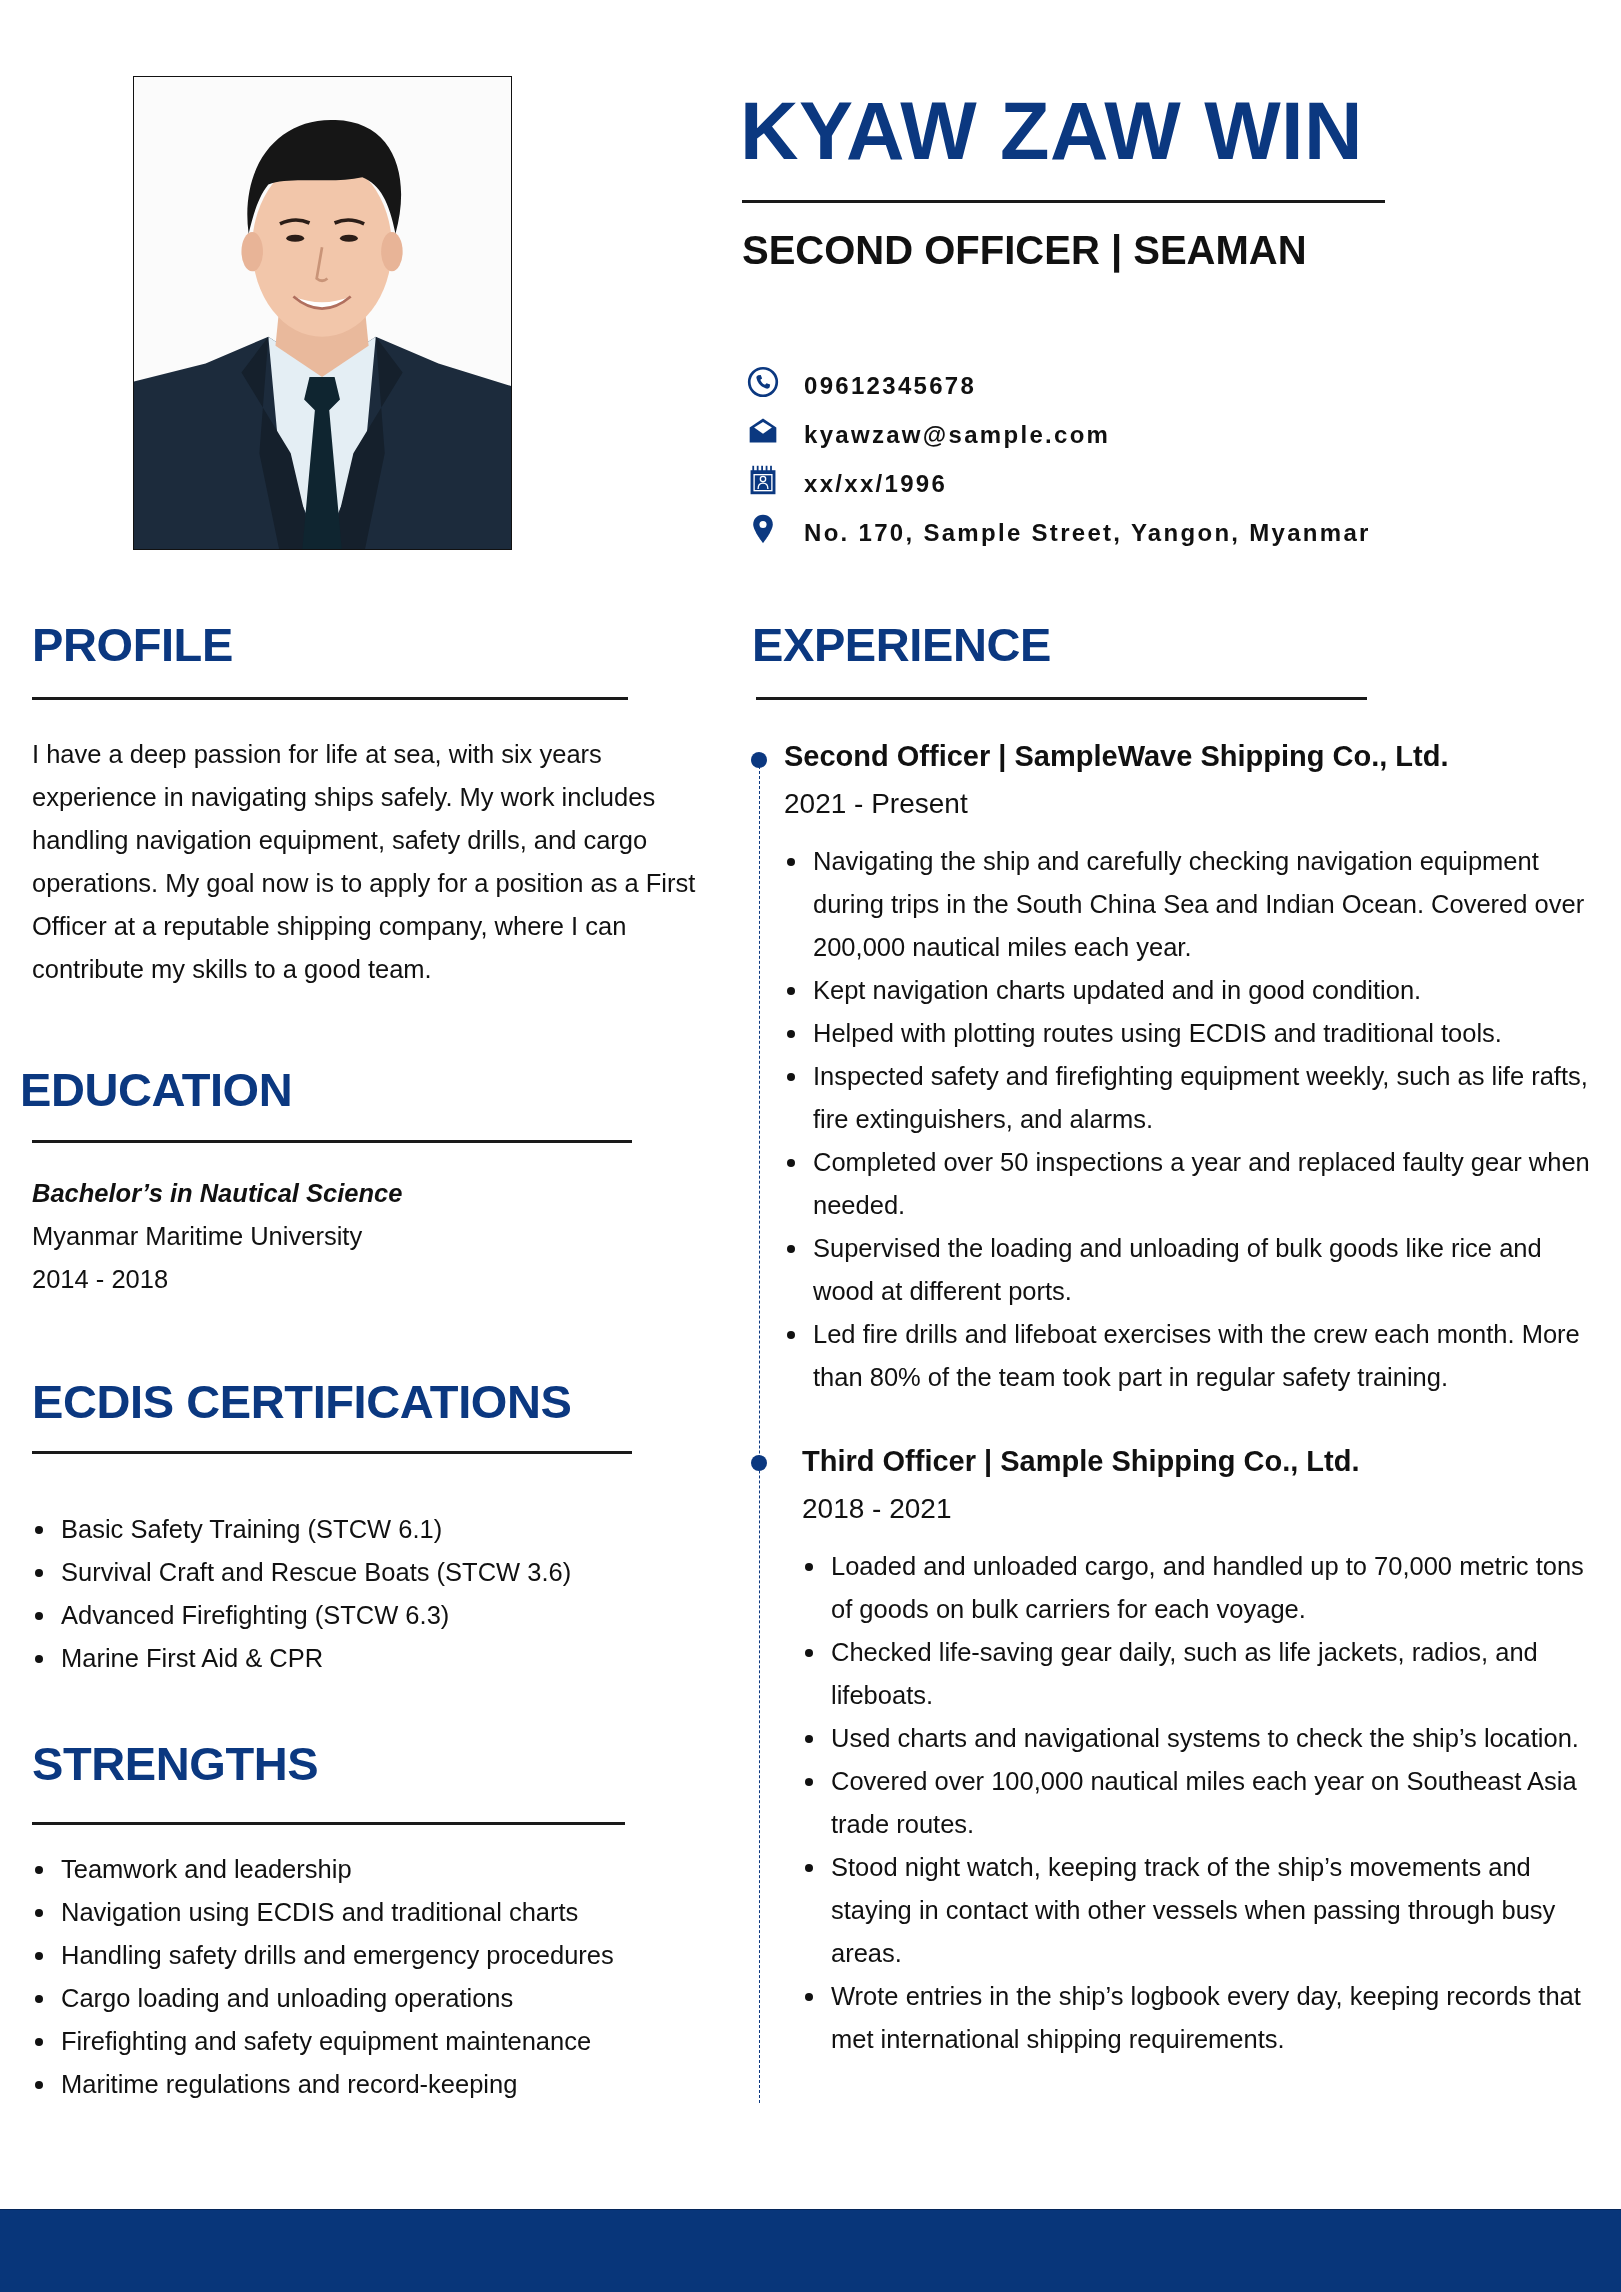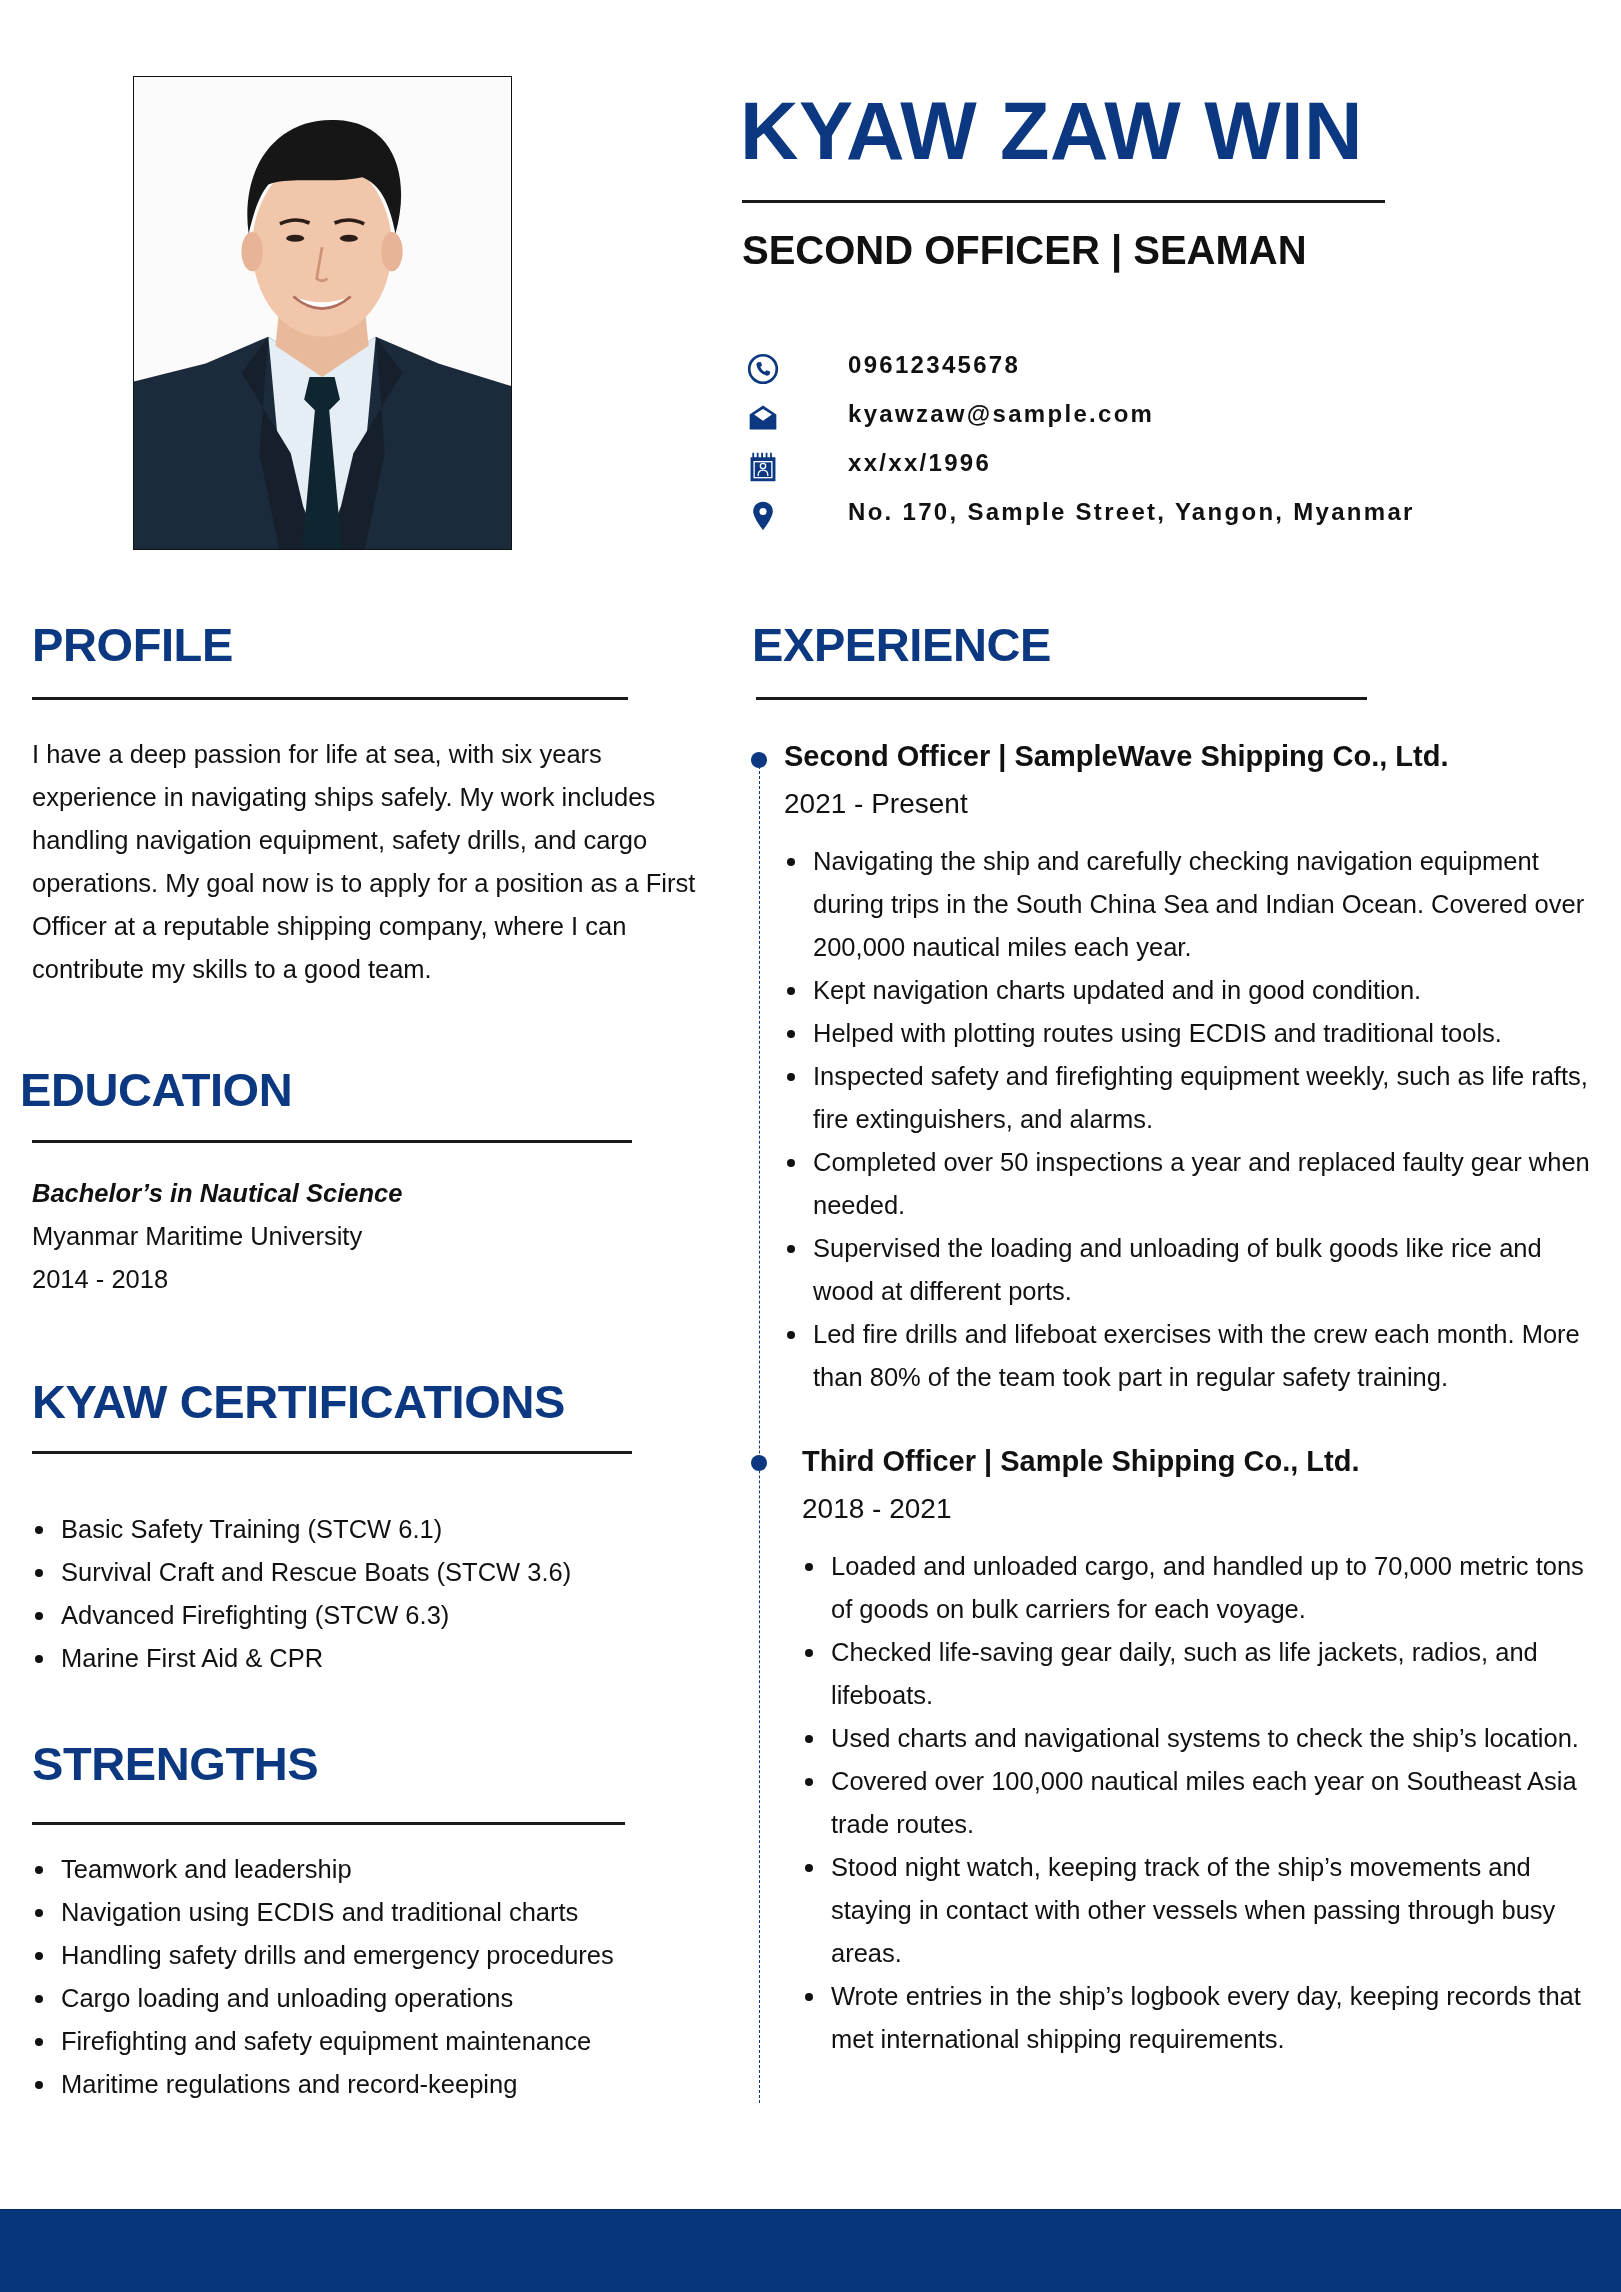--- a/index.html
+++ b/index.html
@@ -17,21 +17,21 @@
     font-size: 81px; font-weight: 700; line-height: 90px;
     color: #0b3880; letter-spacing: 0.4px; white-space: nowrap;
   }
   .name-rule { position: absolute; left: 742px; top: 200px; width: 643px; height: 2.7px; background: #1a1a1a; }
   .job-title {
     position: absolute; left: 742px; top: 226px;
     font-size: 40px; font-weight: 700; line-height: 48px; color: #111; white-space: nowrap;
   }
 
   .contact { position: absolute; left: 745px; top: 351px; }
-  .contact-row { display: flex; align-items: flex-start; height: 49px; gap: 44px; }
+  .contact-row { display: flex; align-items: flex-end; height: 49px; }
   .contact-icon { width: 36px; height: 36px; display: flex; align-items: center; justify-content: center; margin-right: 23px; }
   .contact-icon svg { width: 32px; height: 32px; }
   .contact-text { font-size: 24px; font-weight: 700; letter-spacing: 2.3px; color: #111; white-space: nowrap; }
 
   .section-heading {
     position: absolute; font-size: 47px; font-weight: 700; color: #0b3880;
     line-height: 54px; white-space: nowrap; letter-spacing: -0.4px;
   }
   .rule { position: absolute; height: 2.7px; background: #1a1a1a; }
 
@@ -155,21 +155,21 @@
 <p class="body-text" style="left:32px; top:733px; width:667px;">I have a deep passion for life at sea, with six years experience in navigating ships safely. My work includes handling navigation equipment, safety drills, and cargo operations. My goal now is to apply for a position as a First Officer at a reputable shipping company, where I can contribute my skills to a good team.</p>
 
 <div class="section-heading" style="left:20px; top:1063px;">EDUCATION</div>
 <div class="rule" style="left:32px; top:1140px; width:600px;"></div>
 <div class="body-text" style="left:32px; top:1172px; width:663px;">
   <div class="bold">Bachelor’s in Nautical Science</div>
   <div>Myanmar Maritime University</div>
   <div>2014 - 2018</div>
 </div>
 
-<div class="section-heading" style="left:32px; top:1375px;">KYAW CERTIFICATIONS</div>
+<div class="section-heading" style="left:32px; top:1375px;">ECDIS CERTIFICATIONS</div>
 <div class="rule" style="left:32px; top:1451px; width:600px;"></div>
 <ul class="body-text bullets" style="left:32px; top:1484px; width:663px;margin-top:24px;">
   <li>Basic Safety Training (STCW 6.1)</li>
   <li>Survival Craft and Rescue Boats (STCW 3.6)</li>
   <li>Advanced Firefighting (STCW 6.3)</li>
   <li>Marine First Aid &amp; CPR</li>
 </ul>
 
 <div class="section-heading" style="left:32px; top:1737px;">STRENGTHS</div>
 <div class="rule" style="left:32px; top:1822px; width:593px;"></div>

